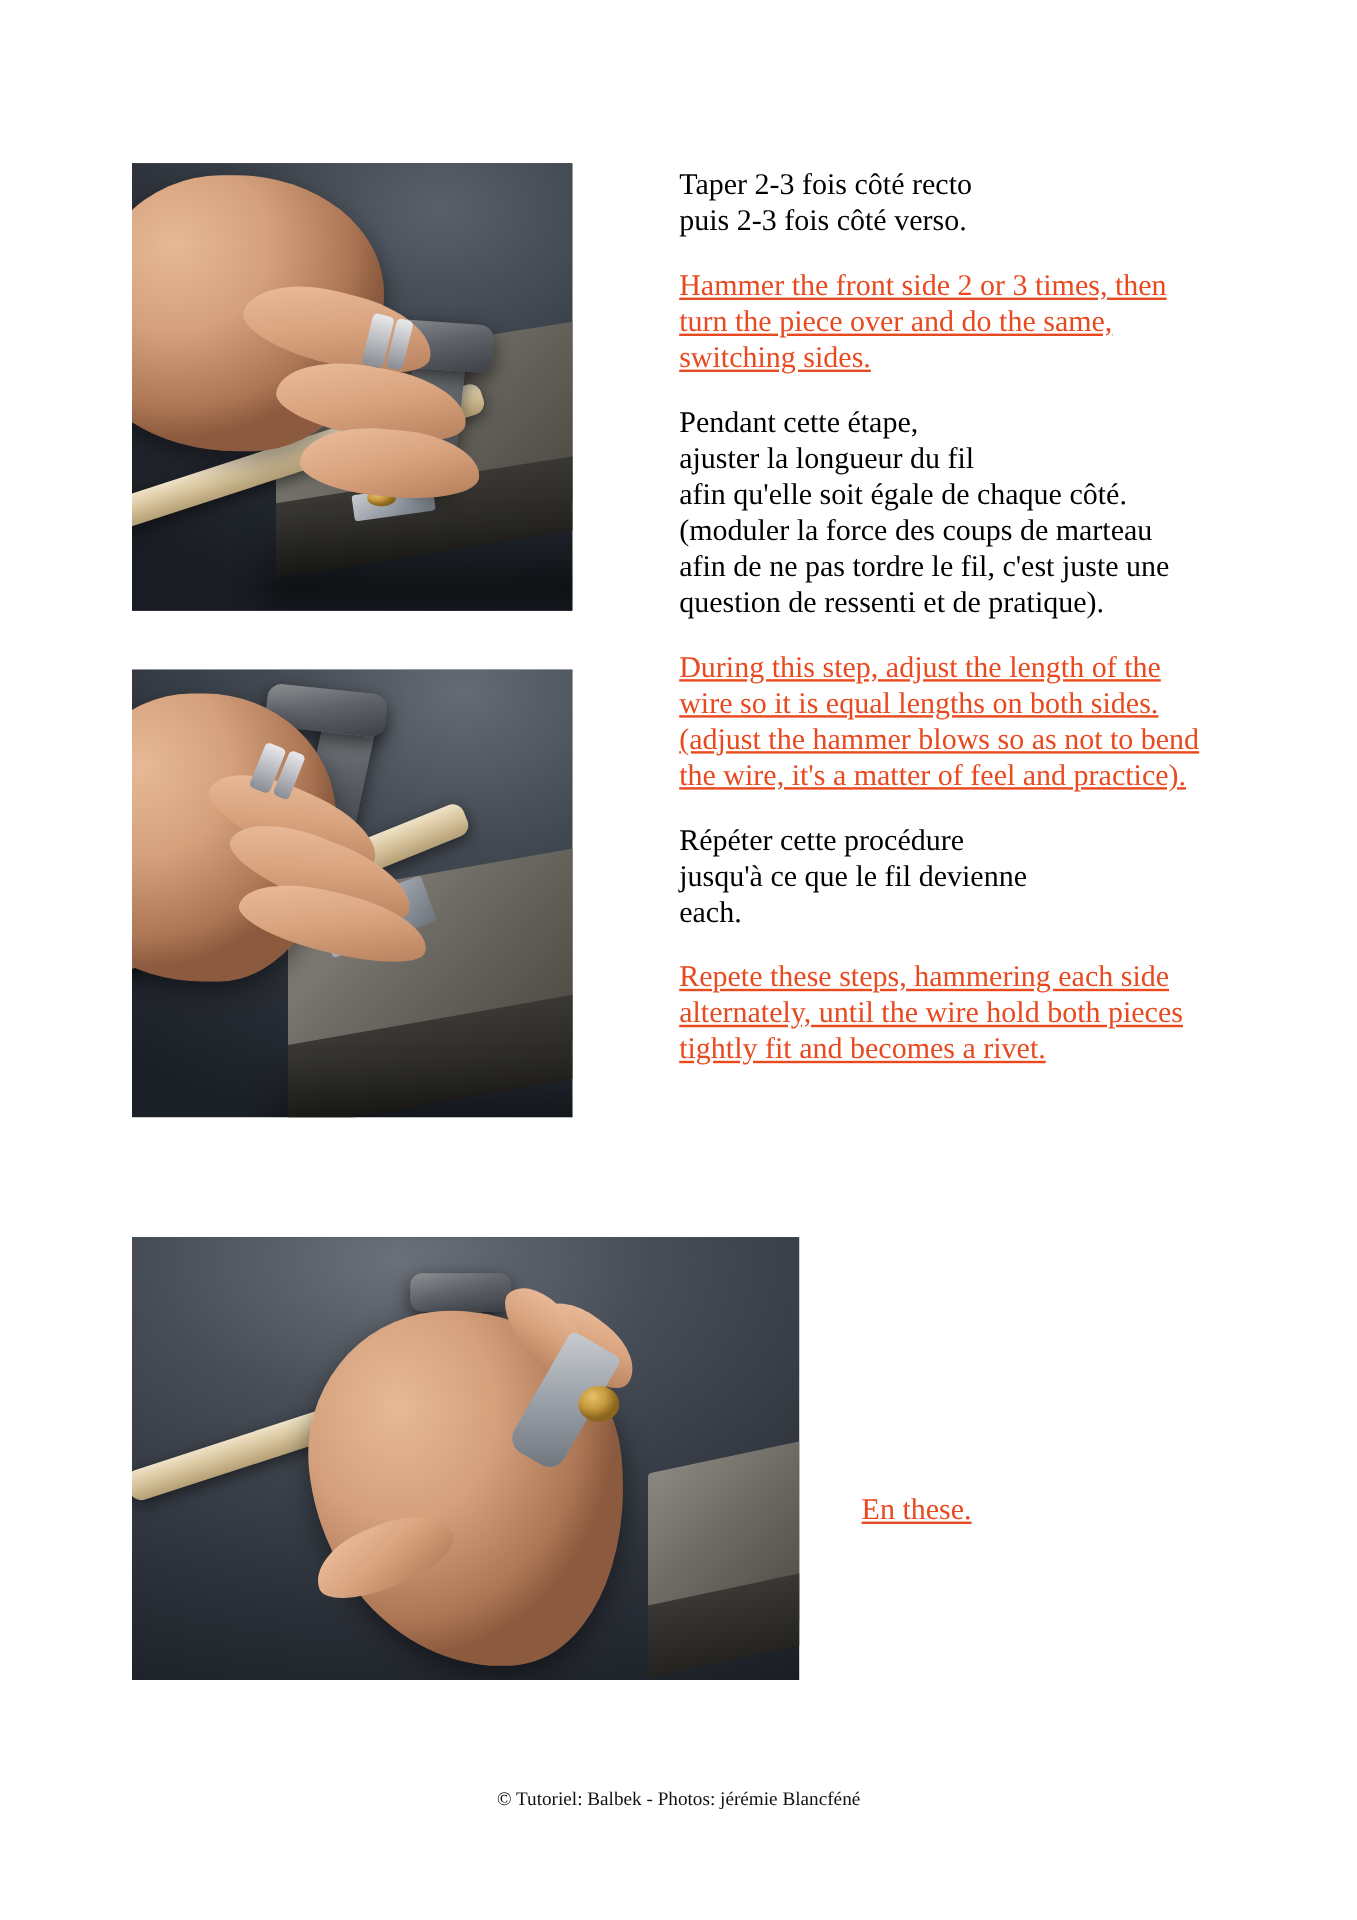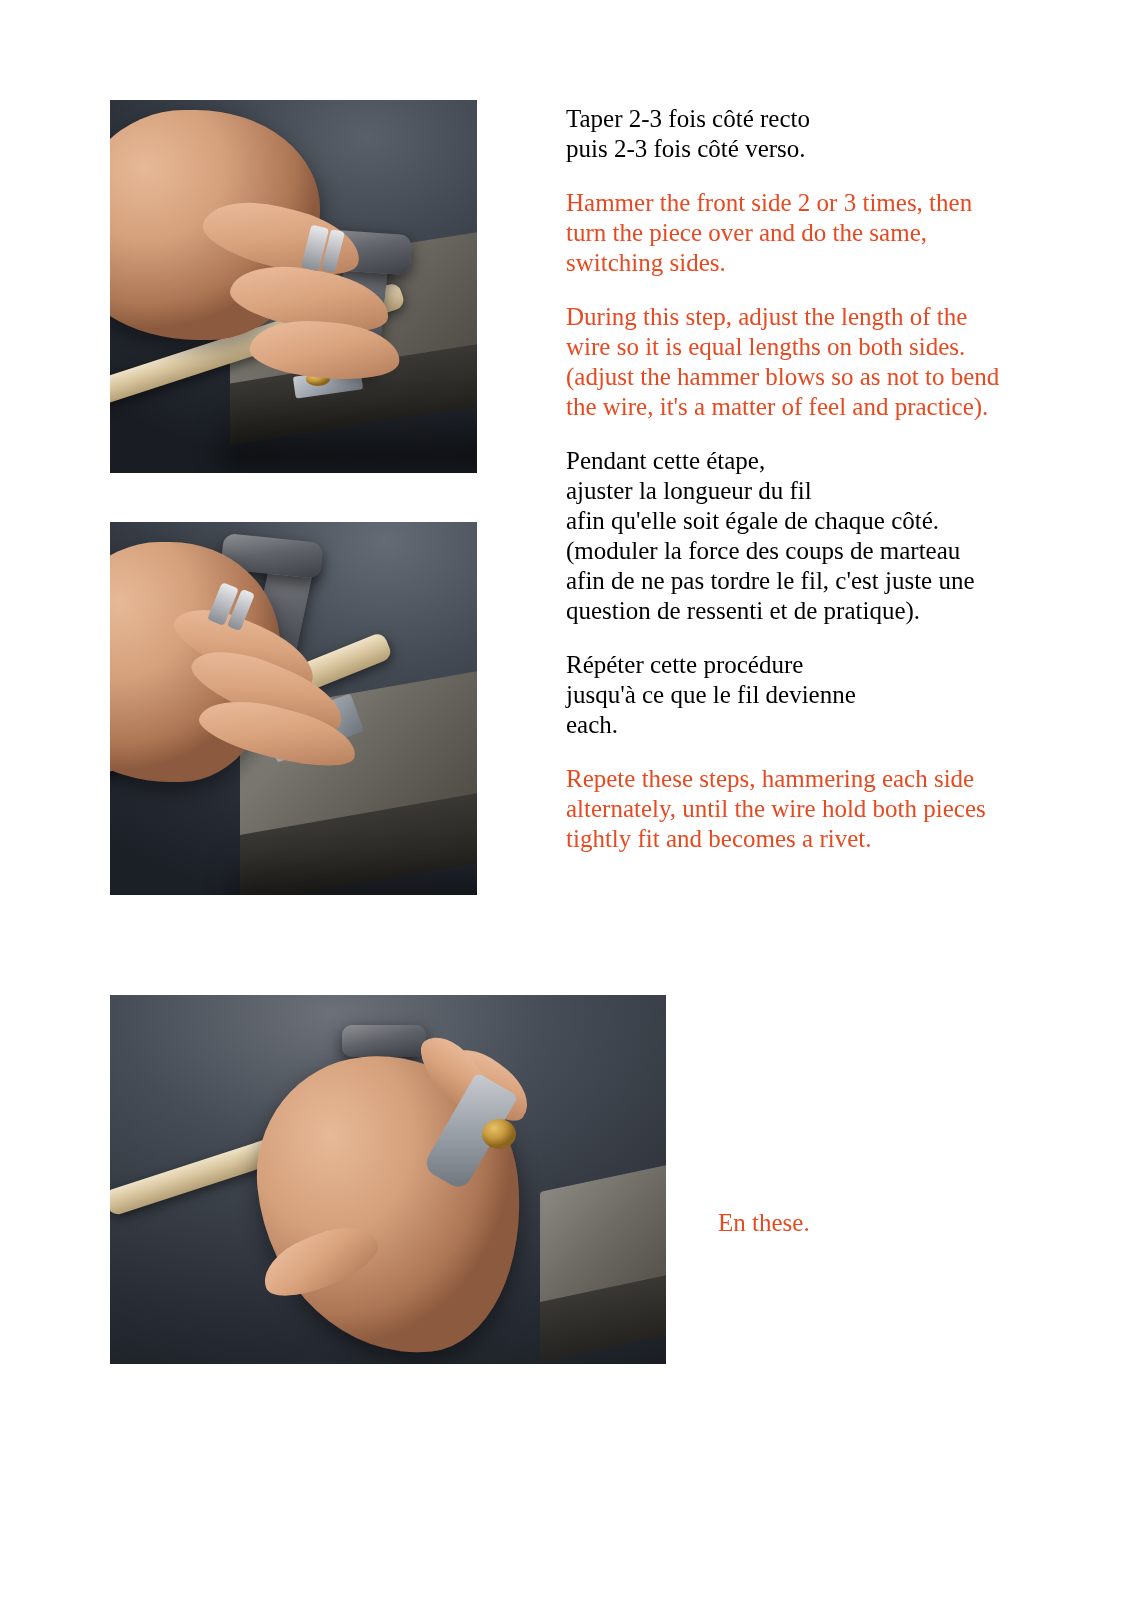--- a/index.html
+++ b/index.html
@@ -12,20 +12,21 @@
     height: 1600px;
     position: relative;
     font-family: "Liberation Serif", serif;
     color: #000000;
     overflow: hidden;
   }
 
   .page {
     position: absolute;
     inset: 0;
+    margin-top: 36px;
   }
 
   
   .photo {
     position: absolute;
     overflow: hidden;
     background: #2a2f38;
   }
 
   
@@ -128,21 +129,21 @@
     top: 104px;
     width: 450px;
   }
   .para {
     font-size: 25px;
     line-height: 30px;
     margin: 0 0 24px 0;
     white-space: pre-line;
   }
   .fr { color: #000000; }
-  .en { color: #e8491f; }
+  .en { color: #e8491f; text-decoration: underline; }
 
   .result-block {
     position: absolute;
     left: 718px;
     top: 1208px;
     width: 330px;
   }
   .result-block .para { margin-bottom: 0; }
 
   .footer {
@@ -221,30 +222,31 @@
     <div class="finger" style="left:150px; top:240px; width:120px; height:52px; transform: rotate(-22deg);"></div>
 
     <div class="piece" style="left:336px; top:82px; width:48px; height:110px; transform: rotate(30deg); border-radius: 6px 6px 14px 14px;"></div>
     <div class="rivet" style="left:372px; top:124px; width:34px; height:30px;"></div>
   </div>
 
   <div class="text-col">
     <p class="para fr">Taper 2-3 fois côté recto
  puis 2-3 fois côté verso.</p>
     <p class="para en">Hammer the front side 2 or 3 times, then turn the piece over and do the same, switching sides.</p>
-    <p class="para en">During this step, adjust the length of the wire so it is equal lengths on both sides. (adjust the hammer blows so as not to bend the wire, it's a matter of feel and practice).</p>
     <p class="para fr">Pendant cette étape,
 ajuster la longueur du fil
 afin qu'elle soit égale de chaque côté.
 (moduler la force des coups de marteau
 afin de ne pas tordre le fil, c'est juste une question de ressenti et de pratique).</p>
+    <p class="para en">During this step, adjust the length of the wire so it is equal lengths on both sides. (adjust the hammer blows so as not to bend the wire, it's a matter of feel and practice).</p>
     <p class="para fr">Répéter cette procédure
 jusqu'à ce que le fil devienne
 each.</p>
     <p class="para en">Repete these steps, hammering each side alternately, until the wire hold both pieces tightly fit and becomes a rivet.</p>
   </div>
 
   <div class="result-block">
     <p class="para en">En these.</p>
   </div>
 
+  <div class="footer">© Tutoriel: Balbek - Photos: jérémie Blancféné</div>
 
 </div>
 
 </body></html>

